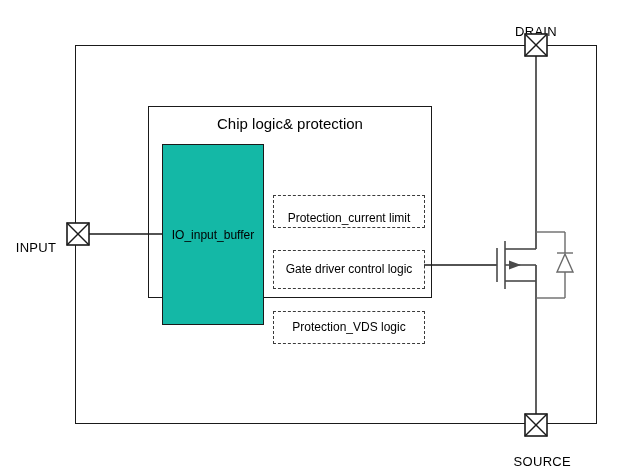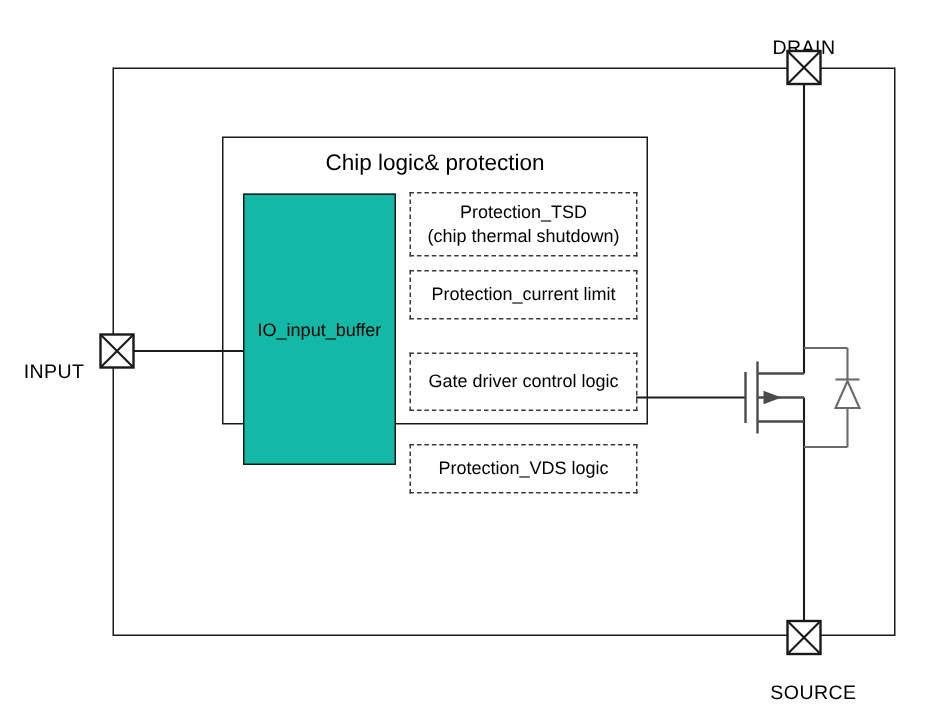--- a/index.html
+++ b/index.html
@@ -29,21 +29,21 @@
   .outer-box {
     position: absolute;
     left: 75px; top: 45px;
     width: 522px; height: 379px;
     border: 1.5px solid #1a1a1a;
     background: transparent;
   }
 
   .logic-box {
     position: absolute;
-    left: 148px; top: 91px;
+    left: 148px; top: 106px;
     width: 284px; height: 192px;
     border: 1.5px solid #1a1a1a;
     background: #ffffff;
   }
 
   .logic-title {
     position: absolute;
     top: 8px; left: 0;
     width: 100%;
     text-align: center;
@@ -72,21 +72,21 @@
     display: flex;
     flex-direction: column;
     align-items: center;
     justify-content: center;
     font-size: 12px;
     line-height: 1.3;
     text-align: center;
     background: #ffffff;
   }
   .dashed-tsd     { top: 36px;  height: 43px; }
-  .dashed-current { top: 88px;  height: 33px; }
+  .dashed-current { top: 88px;  height: 33px; justify-content: flex-end; }
   .dashed-gate    { top: 143px; height: 39px; }
   .dashed-vds     { top: 204px; height: 33px; }
 
   svg.overlay {
     position: absolute;
     left: 0; top: 0;
     width: 630px; height: 474px;
     pointer-events: none;
   }
   .wire   { stroke: #1a1a1a; stroke-width: 1.4; fill: none; }
@@ -103,24 +103,20 @@
 
   <div class="outer-box"></div>
 
   <div class="logic-box">
     <div class="logic-title">Chip logic&amp; protection</div>
 
     <div class="io-box">
       <span>IO_input_buffer</span>
     </div>
 
-    <div class="dashed dashed-tsd">
-      <span>Protection_TSD</span>
-      <span>(chip thermal shutdown)</span>
-    </div>
 
     <div class="dashed dashed-current">
       <span>Protection_current limit</span>
     </div>
 
     <div class="dashed dashed-gate">
       <span>Gate driver control logic</span>
     </div>
 
     <div class="dashed dashed-vds">

